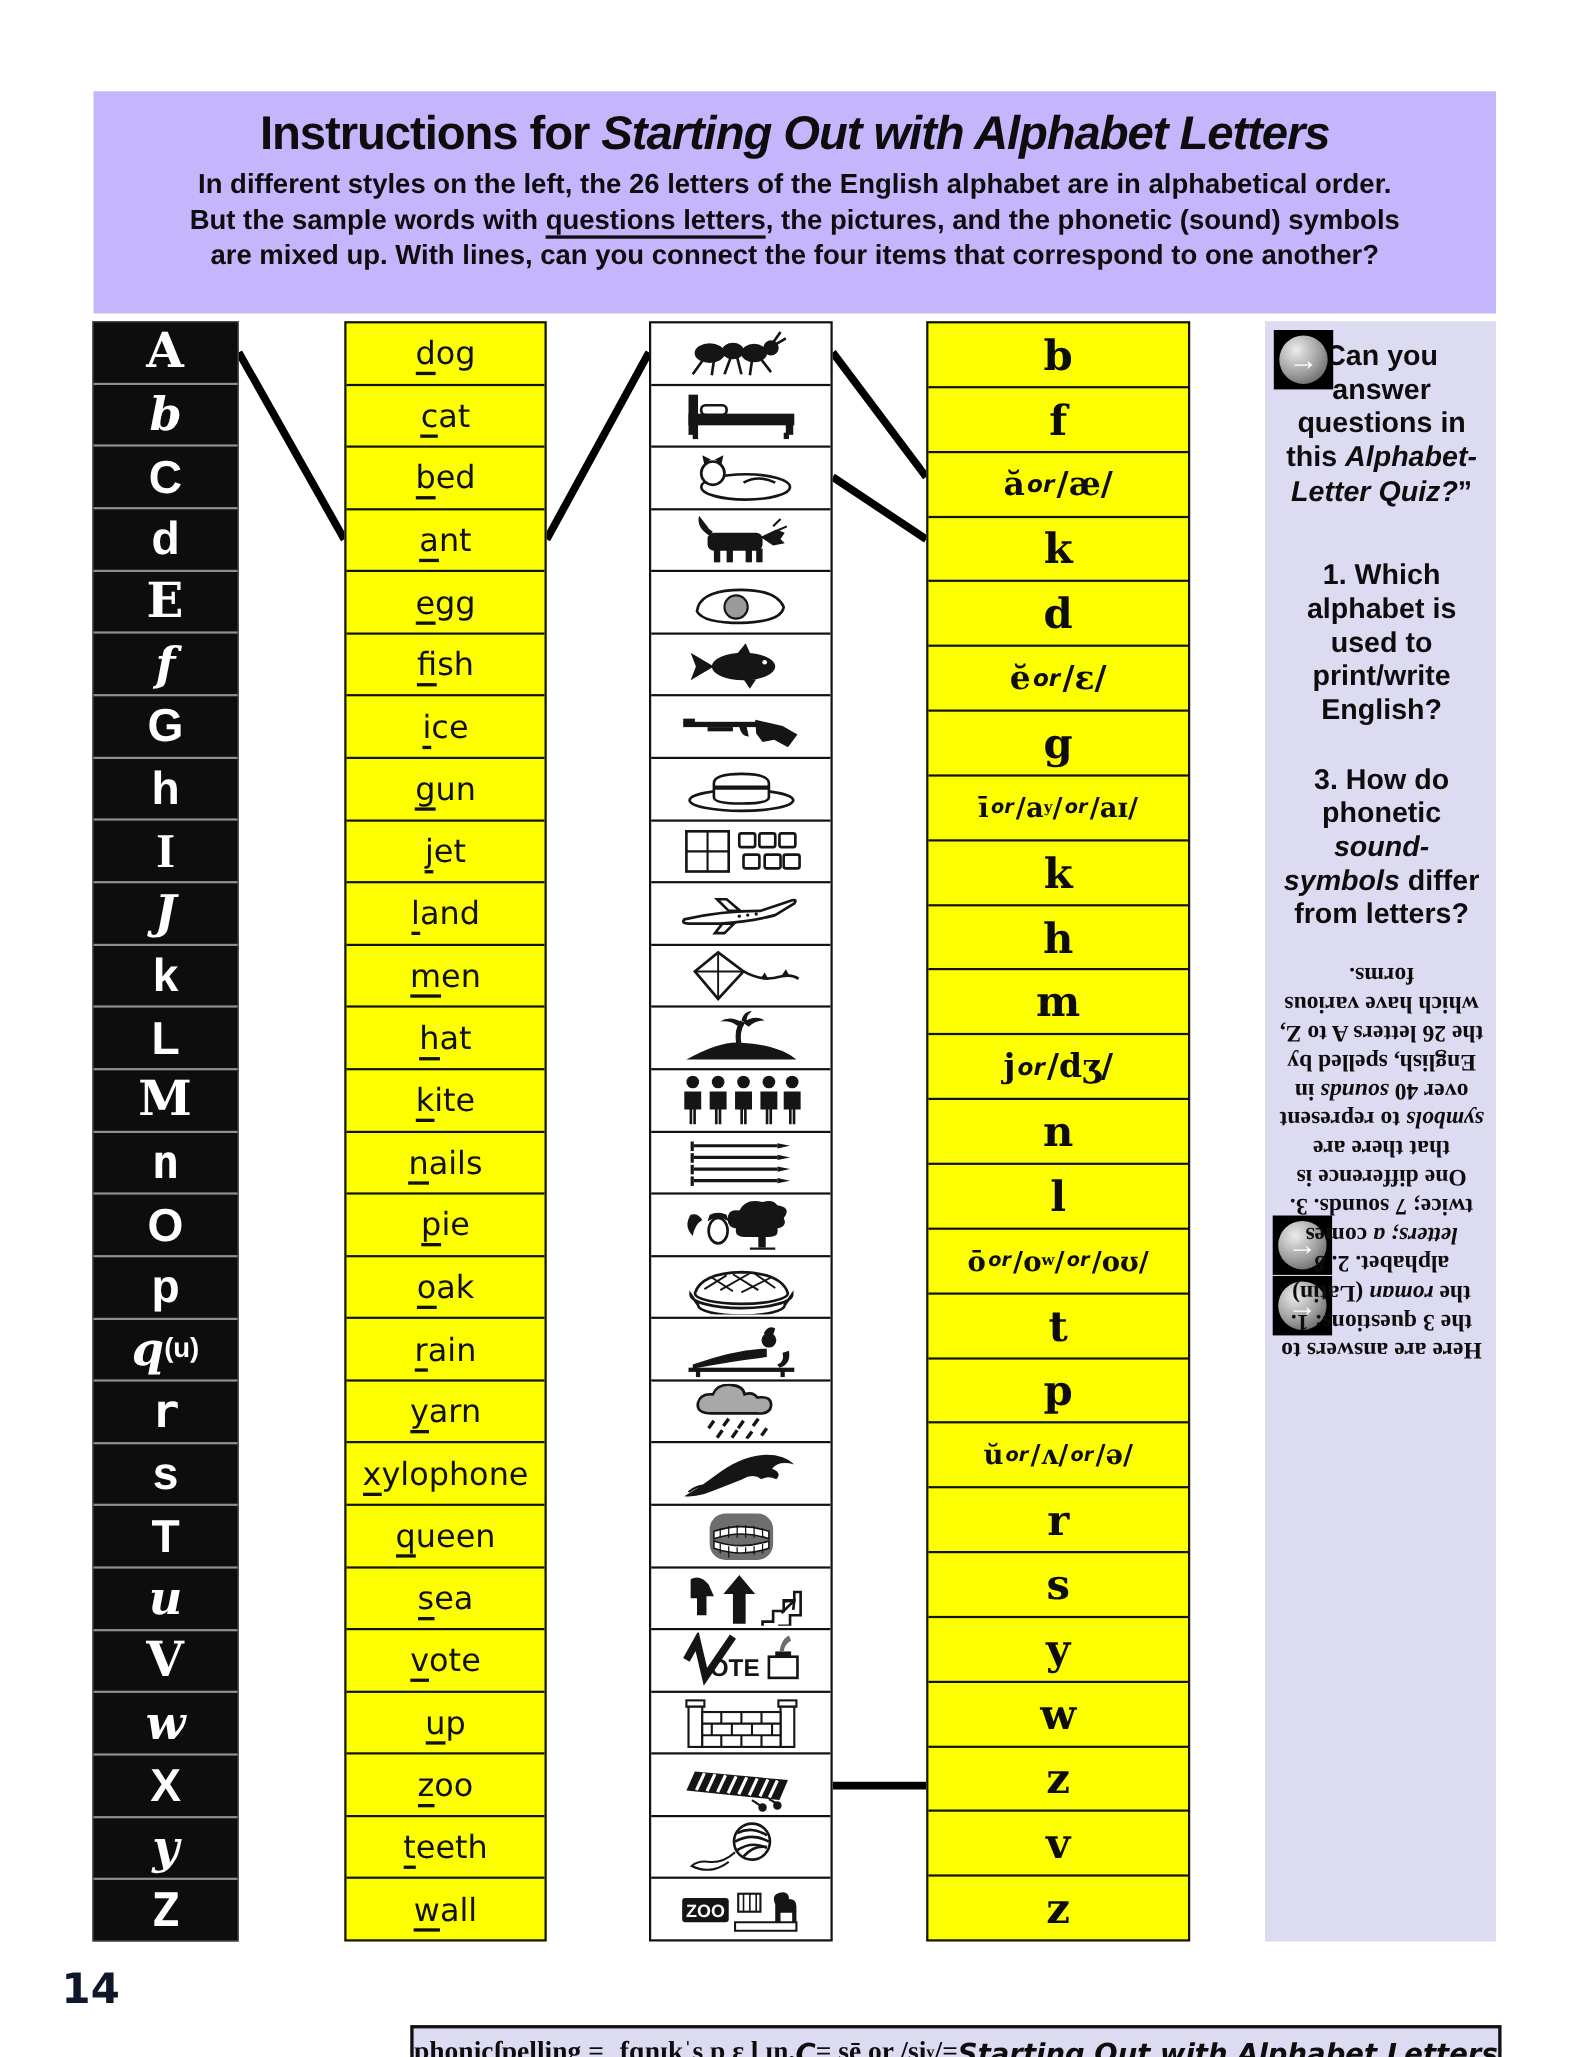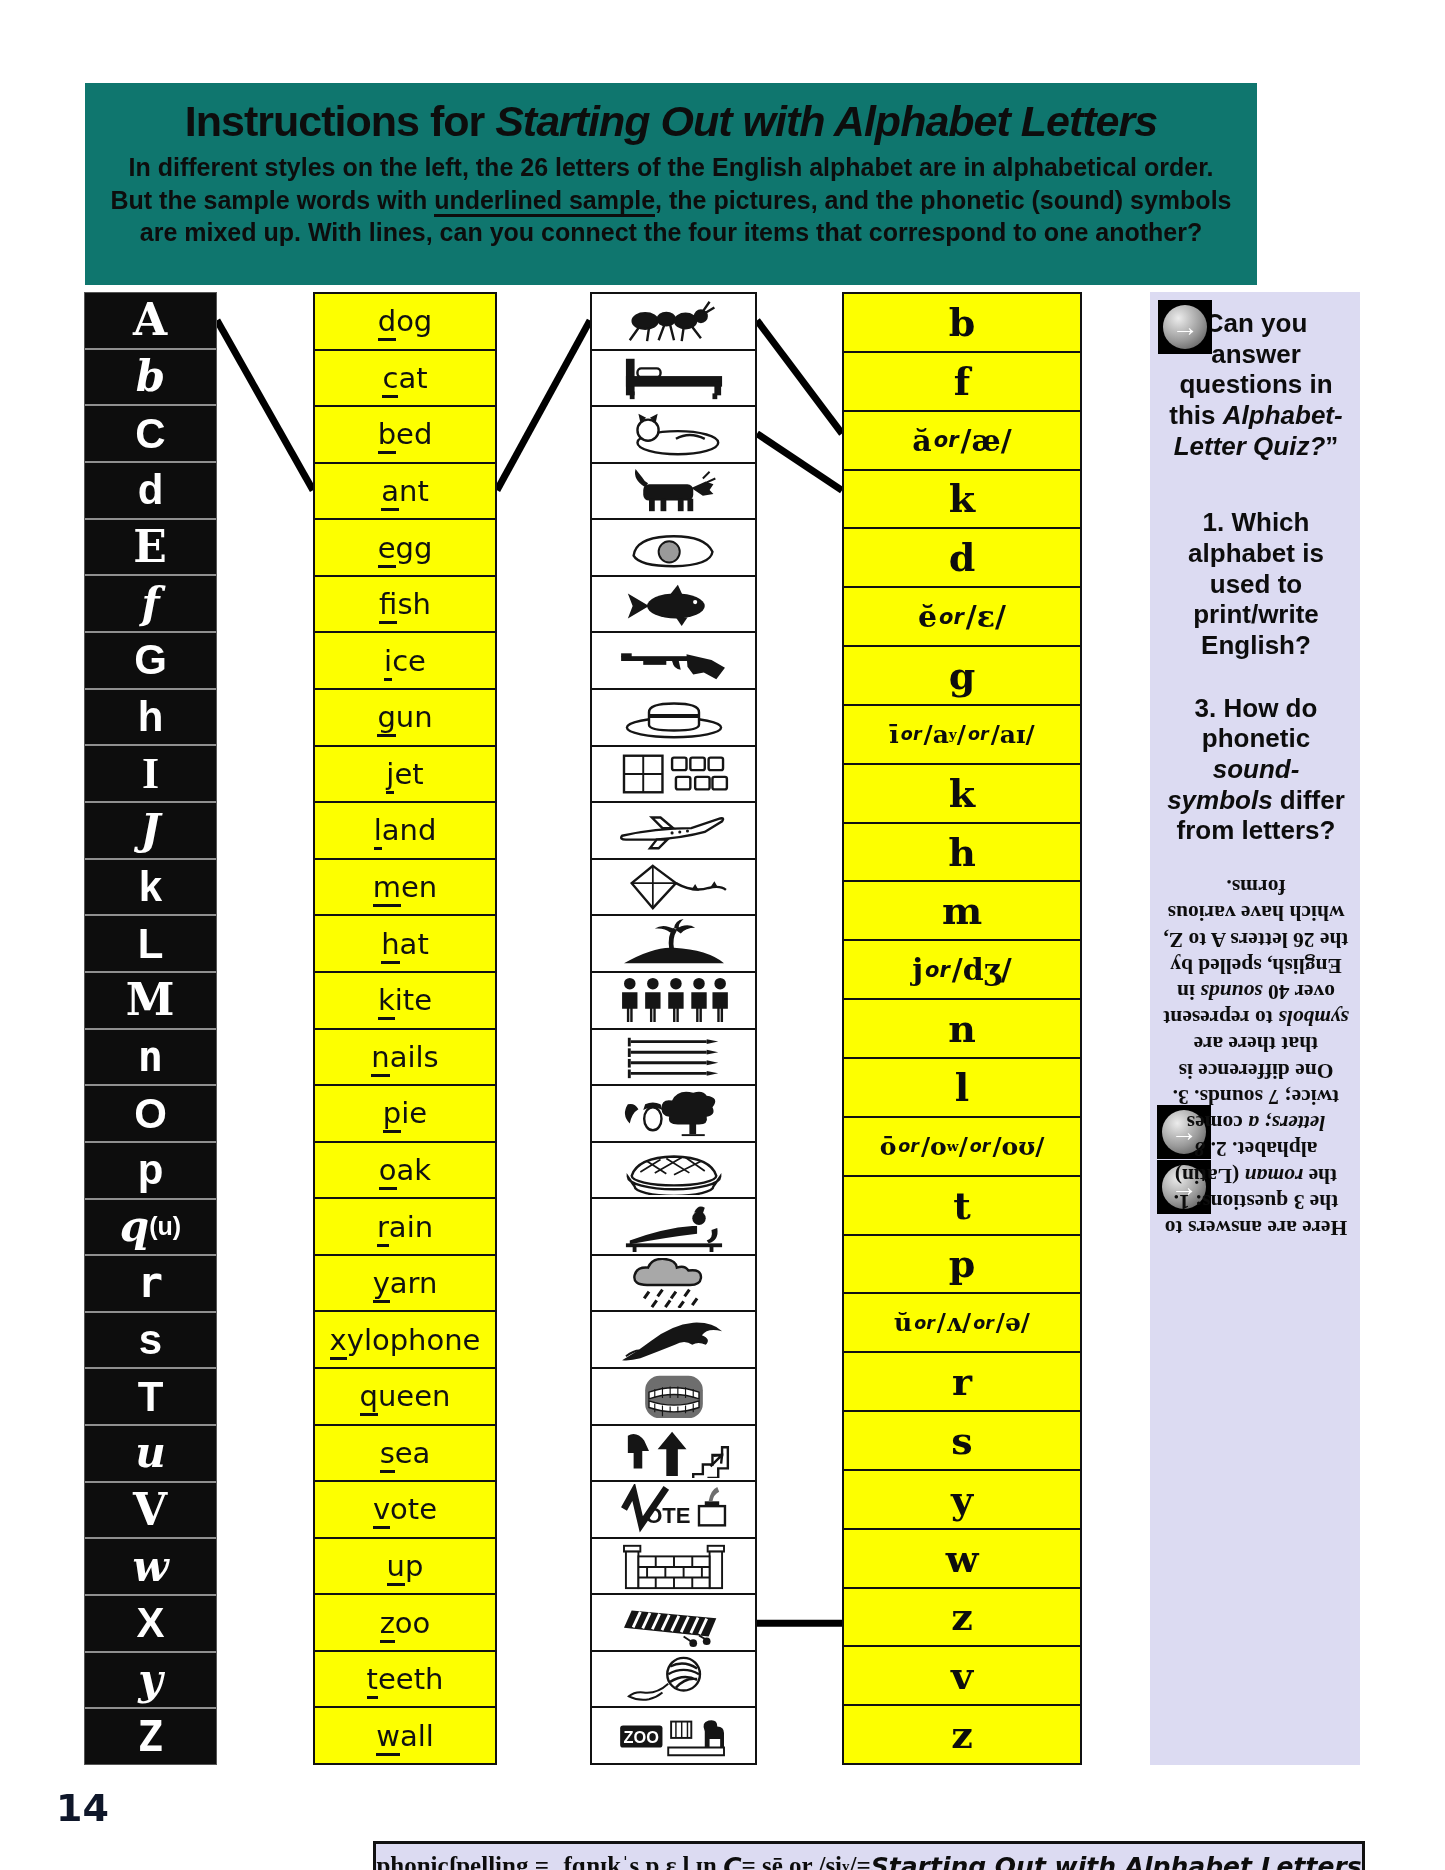--- a/index.html
+++ b/index.html
@@ -1,20 +1,20 @@
 <!DOCTYPE html>
 <html><head>
 <meta charset="utf-8">
 <style>
   html,body{margin:0;padding:0;background:#fff;}
   .page{position:relative;width:1445px;height:1870px;background:#ffffff;overflow:hidden;
         font-family:"Liberation Sans",sans-serif;color:#0d0d0d;}
 
   
-  .panel{position:absolute;left:85px;top:83px;width:1172px;height:202px;background:#0f766e;}
+  .panel{position:absolute;left:85px;top:83px;width:1275px;height:202px;background:#c4b5fd;}
   .title{margin:14px 0 6px 0;text-align:center;font-size:43px;font-weight:900;letter-spacing:-1px;
          font-family:"Liberation Sans",sans-serif;}
   .title em{font-style:italic;}
   .instr{margin:1px 0;text-align:center;font-size:25px;font-weight:700;line-height:1.26;}
   .uln{border-bottom:3px solid #0d0d0d;}
 
   
   .col{position:absolute;top:292px;height:1473px;display:flex;flex-direction:column;box-sizing:border-box;}
   #col-letters{left:84px;width:133px;background:#0d0d0d;border:1px solid #555;}
   #col-words{left:313px;width:184px;background:#fdff00;border:2px solid #111;}
@@ -91,21 +91,21 @@
       <line x1="217" y1="320.3269230769231" x2="313" y2="490.28846153846155" stroke="#000000" stroke-width="7"></line>
       <line x1="497" y1="490.28846153846155" x2="590" y2="320.3269230769231" stroke="#000000" stroke-width="7"></line>
       <line x1="757" y1="320.3269230769231" x2="842" y2="433.63461538461536" stroke="#000000" stroke-width="7"></line>
       <line x1="757" y1="433.63461538461536" x2="842" y2="490.28846153846155" stroke="#000000" stroke-width="7"></line>
       <line x1="757" y1="1623.3653846153845" x2="842" y2="1623.3653846153845" stroke="#000000" stroke-width="7"></line>
     </svg>
 
   <header class="panel">
     <h1 class="title"><span>Instructions for </span><em>Starting Out with Alphabet Letters</em></h1>
     <p class="instr">In different styles on the left, the 26 letters of the English alphabet are in alphabetical order.</p>
-    <p class="instr"><span>But the sample words with </span><span class="uln">underlined sample</span><span>, the pictures, and the phonetic (sound) symbols</span></p>
+    <p class="instr"><span>But the sample words with </span><span class="uln">questions letters</span><span>, the pictures, and the phonetic (sound) symbols</span></p>
     <p class="instr">are mixed up.  With lines, can you connect the four items that correspond to one another?</p>
   </header>
 
   <div class="col" id="col-letters">
       <div class="cell">
         <span class="letter ls-ornate">A</span>
       </div>
       <div class="cell">
         <span class="letter ls-script">b</span>
       </div>

